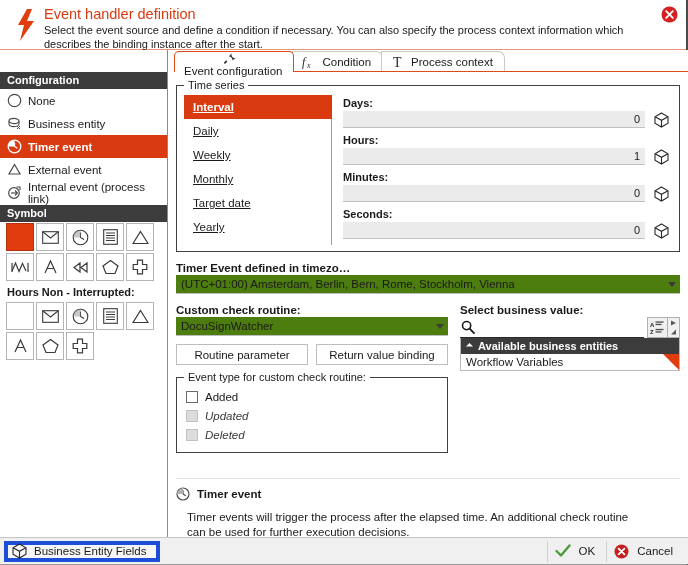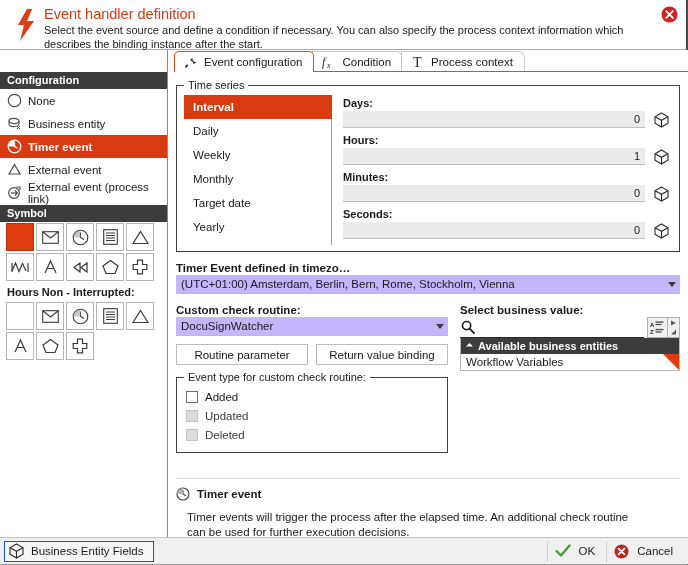--- a/index.html
+++ b/index.html
@@ -144,20 +144,21 @@
     position: relative;
     background: #ffffff;
   }
   .tab .tabic { margin-right: 6px; display: flex; align-items: center; }
   .tab.active {
     border: 1px solid #e04a16;
     border-bottom: none;
     border-radius: 5px 5px 0 0;
     z-index: 3;
     font-weight: normal;
+    flex-direction: column;
   }
   .tab.inactive {
     border: 1px solid #c8c8c8;
     border-bottom: none;
     border-radius: 0 7px 0 0;
     color: #1a1a1a;
     margin-left: -2px;
     z-index: 1;
   }
   .tabs-underline {
@@ -194,20 +195,21 @@
     width: 148px; min-width: 148px;
     border-right: 1px solid #d98b73;
     padding-right: 0;
   }
   .ts-item {
     height: 24px;
     display: flex; align-items: center;
     padding-left: 9px;
     font-size: 11.5px;
     cursor: pointer;
+    text-decoration: underline;
   }
   .ts-item.selected {
     background: #d93a10;
     color: #ffffff;
     font-weight: bold;
     margin-right: -1px;
   }
   .ts-fields { flex: 1; padding-left: 11px; padding-top: 2px; }
   .fld-label {
     font-size: 11px;
@@ -235,21 +237,21 @@
     width: 22px; min-width: 22px;
     display: flex; align-items: center; justify-content: center;
     margin-left: 5px;
     cursor: pointer;
   }
 
   
   .lbl-bold { font-size: 11.5px; font-weight: bold; margin-bottom: 1px; }
   .combo {
     height: 19px;
-    background: #c4b5fd;
+    background: #4d7c0f;
     border: none;
     border-bottom: 1px solid #bdbdbd;
     display: flex; align-items: center;
     padding: 0 4px 0 5px;
     font-size: 11.5px;
     cursor: pointer;
   }
   .combo .cv { flex: 1; overflow: hidden; white-space: nowrap; }
   .caret {
     width: 0; height: 0;
@@ -283,21 +285,21 @@
     font-size: 11.5px;
   }
   .chk {
     width: 12px; height: 12px;
     border: 1px solid #6a6a6a;
     background: #ffffff;
     margin-right: 7px;
     min-width: 12px;
   }
   .chk.disabled { background: #dcdcdc; border-color: #c2c2c2; }
-  .chk-row.disabled { color: #3a3a3a; }
+  .chk-row.disabled { color: #3a3a3a; font-style: italic; }
 
   
   .search-wrap {
     display: flex; align-items: flex-end;
     margin-top: 1px;
   }
   .search-box {
     flex: 1;
     display: flex; align-items: center;
     border-bottom: 1.5px solid #2a2a2a;
@@ -401,21 +403,21 @@
     left: 0; bottom: 0;
     width: 688px; height: 27px;
     background: #f0f0f0;
     border-top: 1px solid #c4c4c4;
     display: flex; align-items: center;
     padding: 0 4px;
   }
   .foot-left {
     display: flex; align-items: center;
     height: 21px;
-    border: 1px solid #1d4ed8;
+    border: 4px solid #1d4ed8;
     background: #f6f6f6;
     padding: 0 9px 0 4px;
     cursor: pointer;
     font-size: 11.5px;
   }
   .foot-left .fi { margin-right: 7px; display: flex; }
   .foot-spacer { flex: 1; }
   .foot-btn {
     display: flex; align-items: center;
     height: 21px;
@@ -497,21 +499,21 @@
 
       <div class="side-item">
         <span class="ic">
           <svg width="15" height="15" viewBox="0 0 15 15">
             <circle cx="7" cy="8" r="5.3" fill="none" stroke="#4a4a4a" stroke-width="1.2"></circle>
             <path d="M4 8 h6" stroke="#4a4a4a" stroke-width="1.2"></path>
             <path d="M8 5.5 l2.4 2.5 l-2.4 2.5" fill="none" stroke="#4a4a4a" stroke-width="1.2"></path>
             <path d="M9.5 2 l3.5 0 l0 3" fill="none" stroke="#4a4a4a" stroke-width="1.2"></path>
           </svg>
         </span>
-        <span>External event (process link)</span>
+        <span>Internal event (process link)</span>
       </div>
 
       <div class="group-header" style="margin-top:1px">Symbol</div>
 
       <div class="sym-grid">
         <div class="sym-cell filled"></div>
         <div class="sym-cell">
           <svg width="17" height="13" viewBox="0 0 17 13">
               <rect x="0.7" y="0.7" width="15.6" height="11.6" fill="none" stroke="#3a3a3a" stroke-width="1.1"></rect>
               <path d="M0.7 0.7 L8.5 7 L16.3 0.7" fill="none" stroke="#3a3a3a" stroke-width="1.1"></path>

